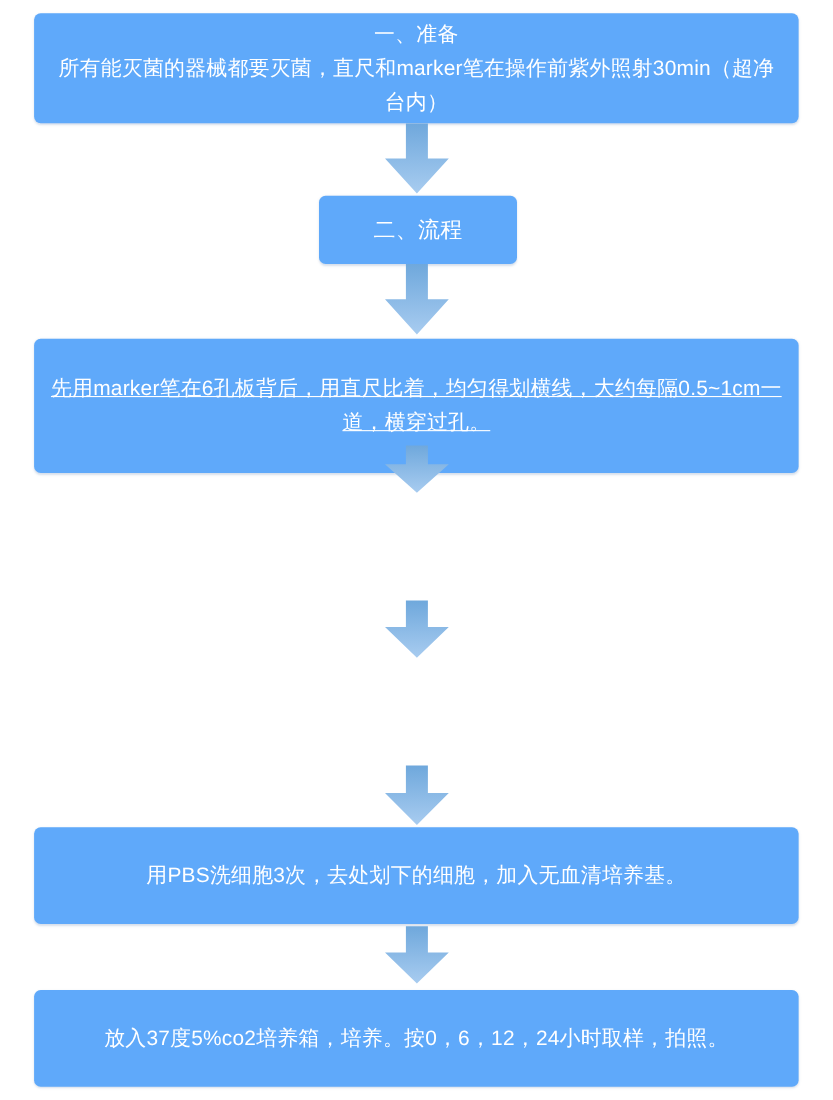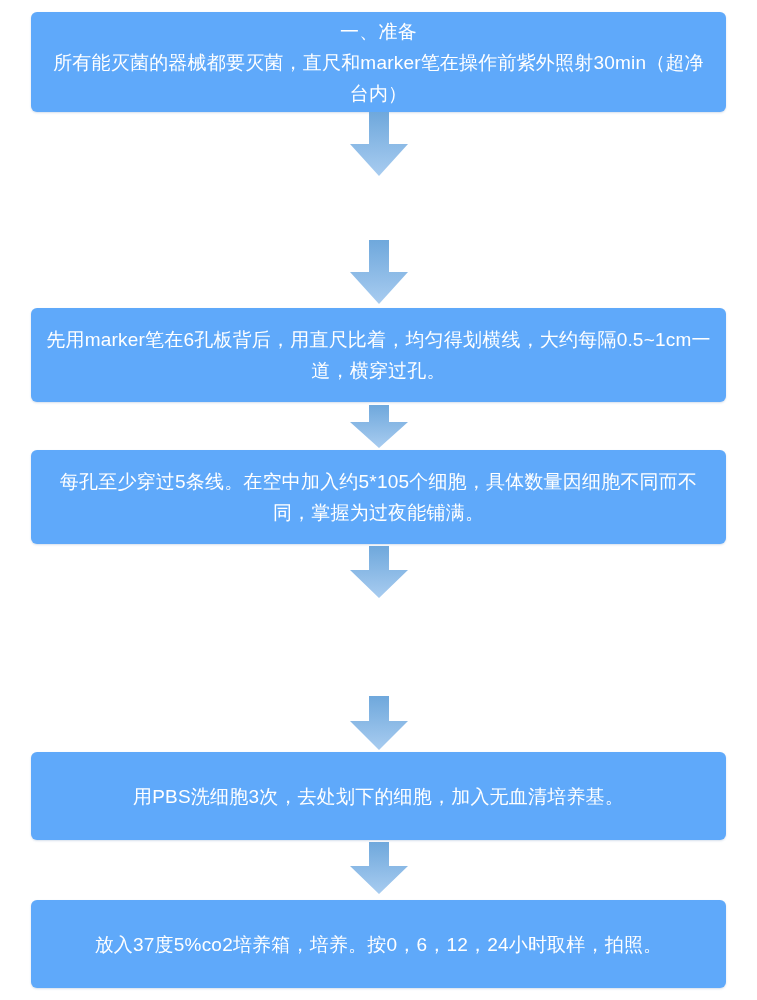--- a/index.html
+++ b/index.html
@@ -51,21 +51,21 @@
 
   .node.narrow {
     left: 290px;
     width: 180px;
     font-size: 20px;
   }
 
   
   #node-prepare   { top: 12px;  height: 100px; }
   #node-process   { top: 178px; height: 62px;  }
-  #node-step1     { top: 308px; height: 94px;  }
+  #node-step1     { top: 308px; height: 122px; text-decoration: underline;  }
   #node-step2     { top: 450px; height: 94px;  }
   #node-step3     { top: 600px; height: 94px;  }
   #node-step4     { top: 752px; height: 88px;  }
   #node-step5     { top: 900px; height: 88px;  }
 
   
   .arrow {
     position: absolute;
     left: 50%;
     transform: translateX(-50%);
@@ -94,20 +94,23 @@
       <defs>
         <linearGradient id="ag1" x1="0" y1="0" x2="0" y2="1">
           <stop offset="0%" stop-color="#6FA8DC"></stop>
           <stop offset="100%" stop-color="#A8CCF0"></stop>
         </linearGradient>
       </defs>
       <polygon points="23,0 43,0 43,32 62,32 33,64 4,32 23,32" fill="url(#ag1)"></polygon>
     </svg>
   </div>
 
+  <div class="node narrow" id="node-process">
+    <span class="txt">二、流程</span>
+  </div>
 
   <div class="arrow" id="arrow-2">
     <svg width="66" height="66" viewBox="0 0 66 66" aria-hidden="true">
       <defs>
         <linearGradient id="ag2" x1="0" y1="0" x2="0" y2="1">
           <stop offset="0%" stop-color="#6FA8DC"></stop>
           <stop offset="100%" stop-color="#A8CCF0"></stop>
         </linearGradient>
       </defs>
       <polygon points="23,0 43,0 43,32 62,32 33,64 4,32 23,32" fill="url(#ag2)"></polygon>
@@ -123,23 +126,20 @@
       <defs>
         <linearGradient id="ag3" x1="0" y1="0" x2="0" y2="1">
           <stop offset="0%" stop-color="#6FA8DC"></stop>
           <stop offset="100%" stop-color="#A8CCF0"></stop>
         </linearGradient>
       </defs>
       <polygon points="23,3 43,3 43,20 62,20 33,46 4,20 23,20" fill="url(#ag3)"></polygon>
     </svg>
   </div>
 
-  <div class="node wide" id="node-step2">
-    <span class="txt">每孔至少穿过5条线。在空中加入约5*105个细胞，具体数量因细胞不同而不同，掌握为过夜能铺满。</span>
-  </div>
 
   <div class="arrow" id="arrow-4">
     <svg width="66" height="56" viewBox="0 0 66 56" aria-hidden="true">
       <defs>
         <linearGradient id="ag4" x1="0" y1="0" x2="0" y2="1">
           <stop offset="0%" stop-color="#6FA8DC"></stop>
           <stop offset="100%" stop-color="#A8CCF0"></stop>
         </linearGradient>
       </defs>
       <polygon points="23,2 43,2 43,26 62,26 33,54 4,26 23,26" fill="url(#ag4)"></polygon>

